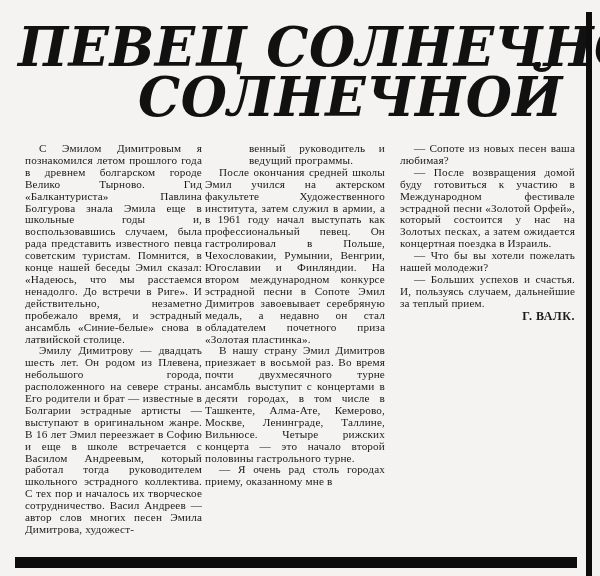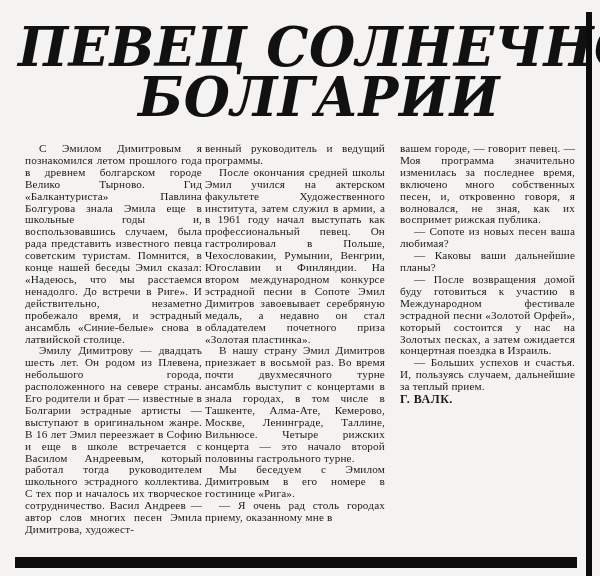--- a/index.html
+++ b/index.html
@@ -23,63 +23,61 @@
   .h1 { left:18px; top:22px; }
   .h2 { left:138px; top:72px; }
   .col {
     position:absolute; top:143px;
     font-size:11.2px; line-height:11.9px;
     text-align:justify;
     font-family:"Liberation Serif", serif;
     letter-spacing:0.15px;
   }
   .col p { margin:0; text-indent:14px; }
-  .col p.noindent { text-indent:0; }
+  .col p.noindent { text-indent:0;margin-left:44px; }
   .c1 { left:25px; width:177px; }
   .c2 { left:205px; width:180px; }
   .c3 { left:400px; width:175px; }
   .sig {
-    font-weight:bold; letter-spacing:0.5px;
+    text-align:right; font-weight:bold; letter-spacing:0.5px;
     font-family:"Liberation Serif", serif; font-size:12px;
     margin-top:1px;
   }
   .rule-bottom {
     position:absolute; left:15px; top:557px; width:562px; height:11px;
     background:#0d0d0d;
   }
   .rule-right {
     position:absolute; left:586px; top:12px; width:6px; height:564px;
     background:#0d0d0d;
   }
 </style>
 </head>
 <body>
 
 <div class="clip">
 
   <h1 class="headline h1">ПЕВЕЦ СОЛНЕЧНОЙ</h1>
-  <h1 class="headline h2">БОЛГАРИИ</h1>
+  <h1 class="headline h2">СОЛНЕЧНОЙ</h1>
 
   <div class="col c1">
     <p>С Эмилом Димитровым я познакомился летом прошлого года в древнем болгарском городе Велико Тырново. Гид «Балкантуриста» Павлина Болгурова знала Эмила еще в школьные годы и, воспользовавшись случаем, была рада представить известного певца советским туристам. Помнится, в конце нашей беседы Эмил сказал: «Надеюсь, что мы расстаемся ненадолго. До встречи в Риге». И действительно, незаметно пробежало время, и эстрадный ансамбль «Синие-белые» снова в латвийской столице.</p>
     <p>Эмилу Димитрову — двадцать шесть лет. Он родом из Плевена, небольшого города, расположенного на севере страны. Его родители и брат — известные в Болгарии эстрадные артисты — выступают в оригинальном жанре. В 16 лет Эмил переезжает в Софию и еще в школе встречается с Василом Андреевым, который работал тогда руководителем школьного эстрадного коллектива. С тех пор и началось их творческое сотрудничество. Васил Андреев — автор слов многих песен Эмила Димитрова, художест-</p>
   </div>
 
   <div class="col c2">
     <p class="noindent">венный руководитель и ведущий программы.</p>
     <p>После окончания средней школы Эмил учился на актерском факультете Художественного института, затем служил в армии, а в 1961 году начал выступать как профессиональный певец. Он гастролировал в Польше, Чехословакии, Румынии, Венгрии, Югославии и Финляндии. На втором международном конкурсе эстрадной песни в Сопоте Эмил Димитров завоевывает серебряную медаль, а недавно он стал обладателем почетного приза «Золотая пластинка».</p>
-    <p>В нашу страну Эмил Димитров приезжает в восьмой раз. Во время почти двухмесячного турне ансамбль выступит с концертами в знала городах, в том числе в Ташкенте, Алма-Ате, Кемерово, Москве, Ленинграде, Таллине, Вильнюсе. Четыре рижских концерта — это начало второй половины гастрольного турне.</p>
-    <p>Мы беседуем с Эмилом Димитровым в его номере в гостинице «Рига».</p>
+    <p>В нашу страну Эмил Димитров приезжает в восьмой раз. Во время почти двухмесячного турне ансамбль выступит с концертами в десяти городах, в том числе в Ташкенте, Алма-Ате, Кемерово, Москве, Ленинграде, Таллине, Вильнюсе. Четыре рижских концерта — это начало второй половины гастрольного турне.</p>
     <p>— Я очень рад столь городах приему, оказанному мне в</p>
   </div>
 
   <div class="col c3">
-    <p class="noindent">вашем городе, — говорит певец. — Моя программа значительно изменилась за последнее время, включено много собственных песен, и, откровенно говоря, я волновался, не зная, как их воспримет рижская публика.</p>
     <p>— Сопоте из новых песен ваша любимая?</p>
-    <p>— Каковы ваши дальнейшие планы?</p>
     <p>— После возвращения домой буду готовиться к участию в Международном фестивале эстрадной песни «Золотой Орфей», который состоится у нас на Золотых песках, а затем ожидается концертная поездка в Израиль.</p>
+    <p>— Что бы вы хотели пожелать нашей молодежи?</p>
     <p>— Больших успехов и счастья. И, пользуясь случаем, дальнейшие за теплый прием.</p>
     <div class="sig">Г. ВАЛК.</div>
   </div>
 
   <div class="rule-bottom"></div>
   <div class="rule-right"></div>
 </div>
 
 </body></html>

